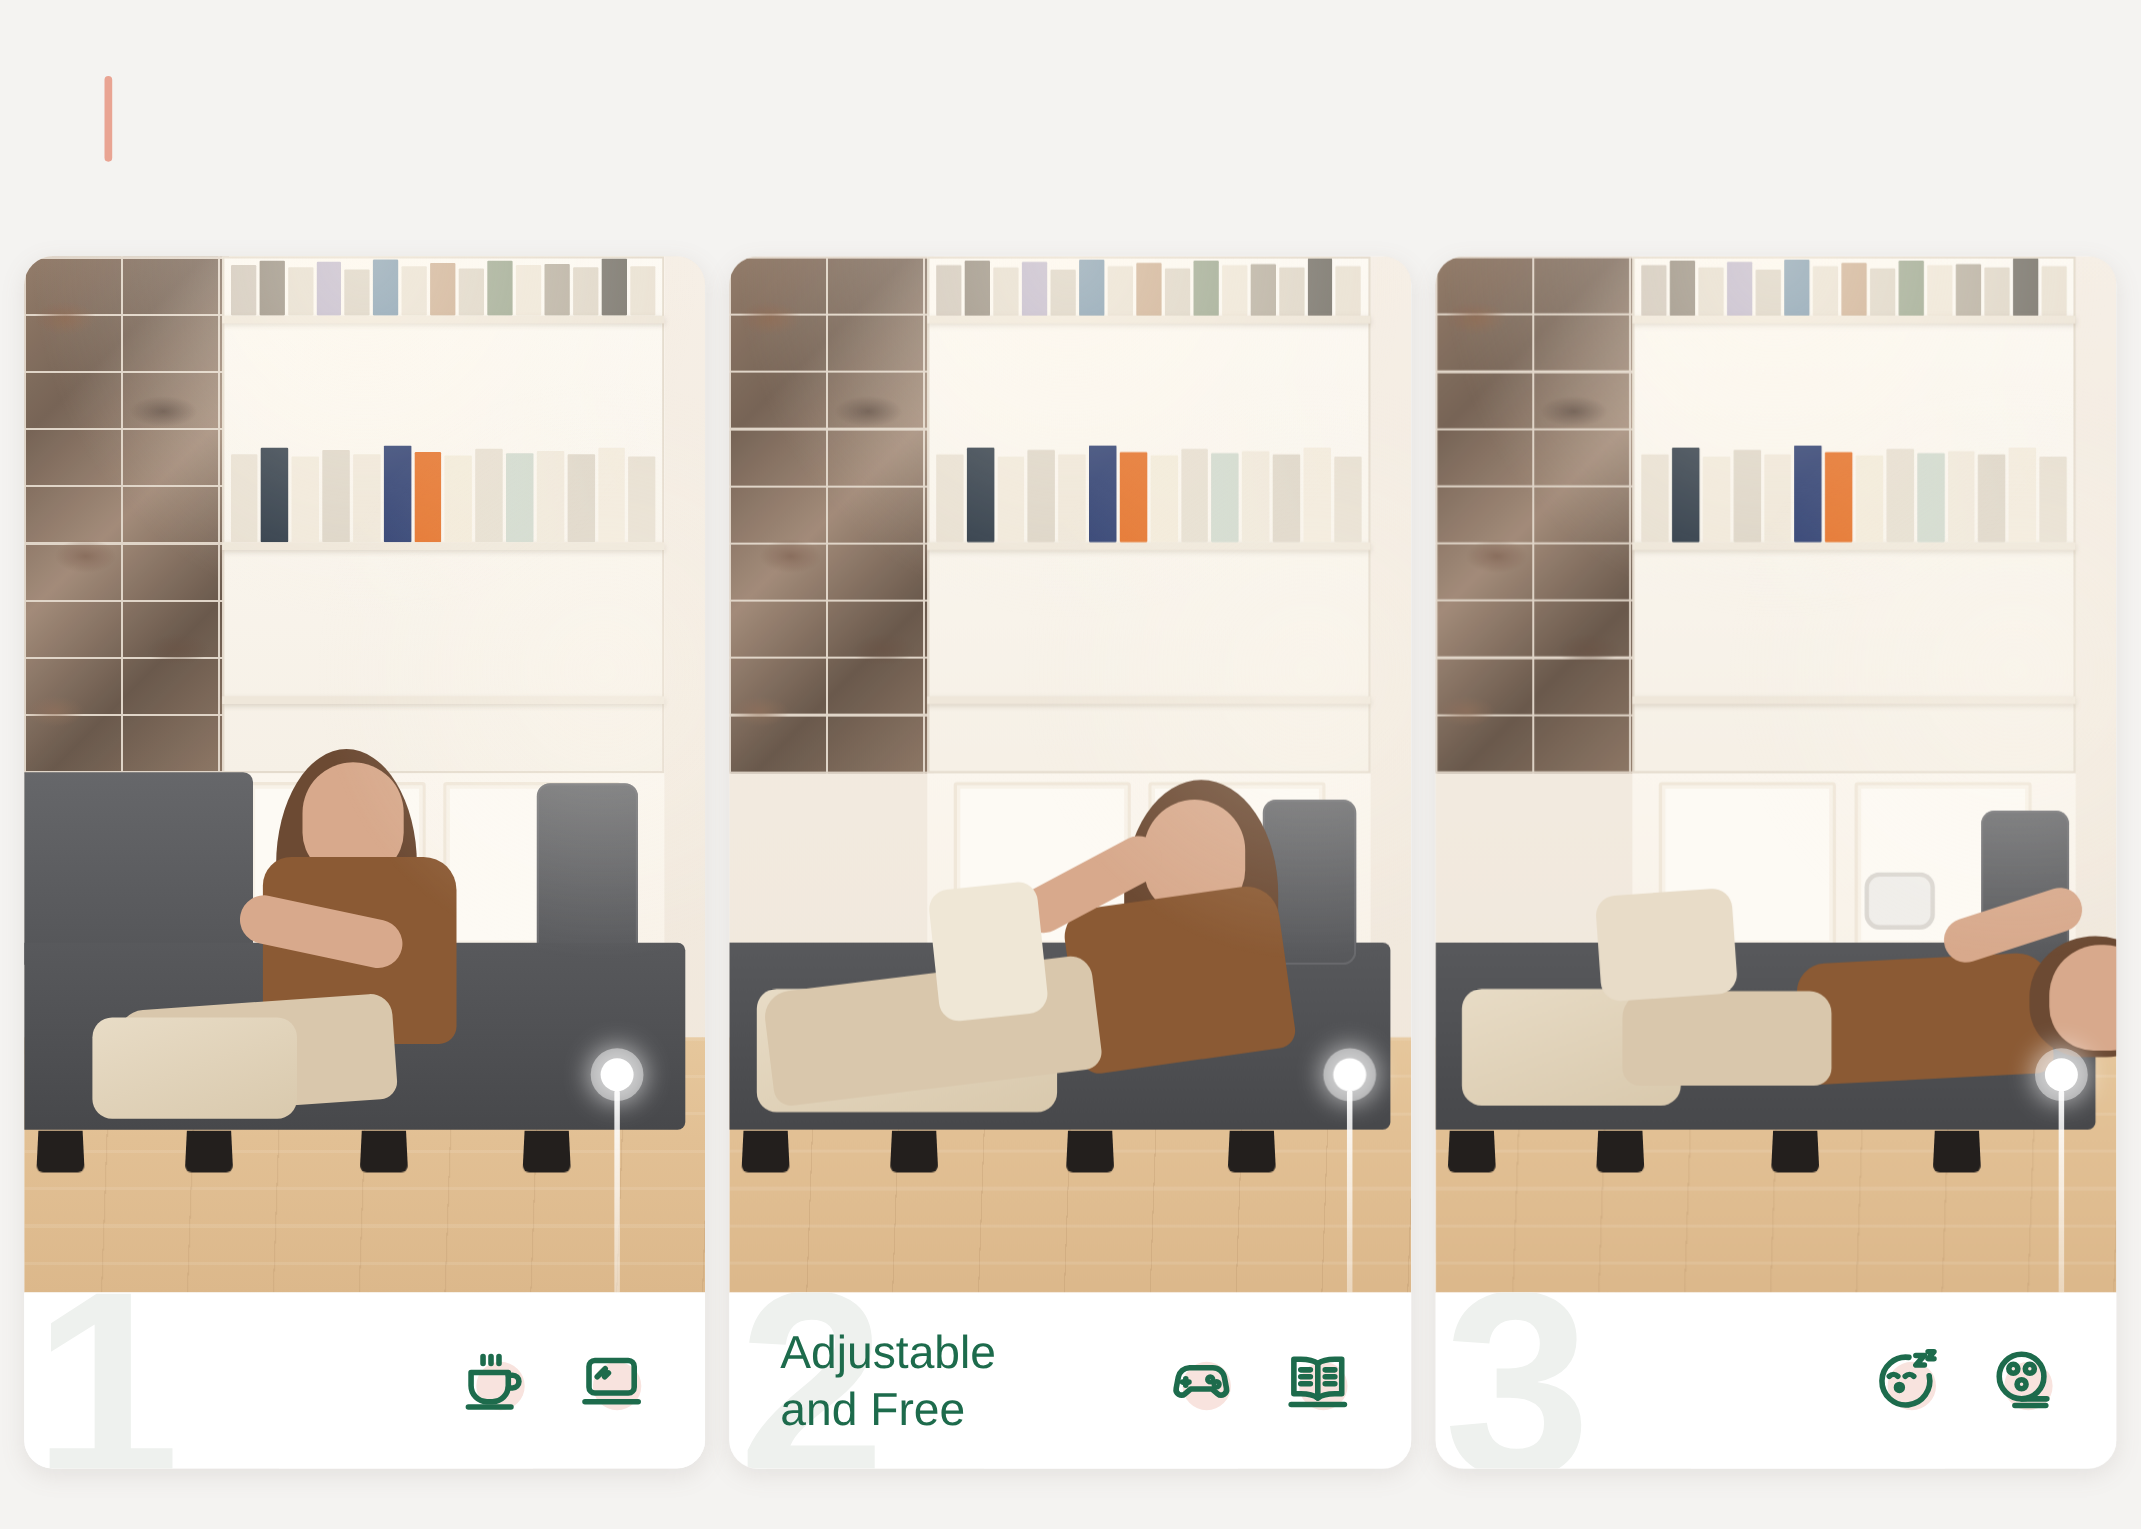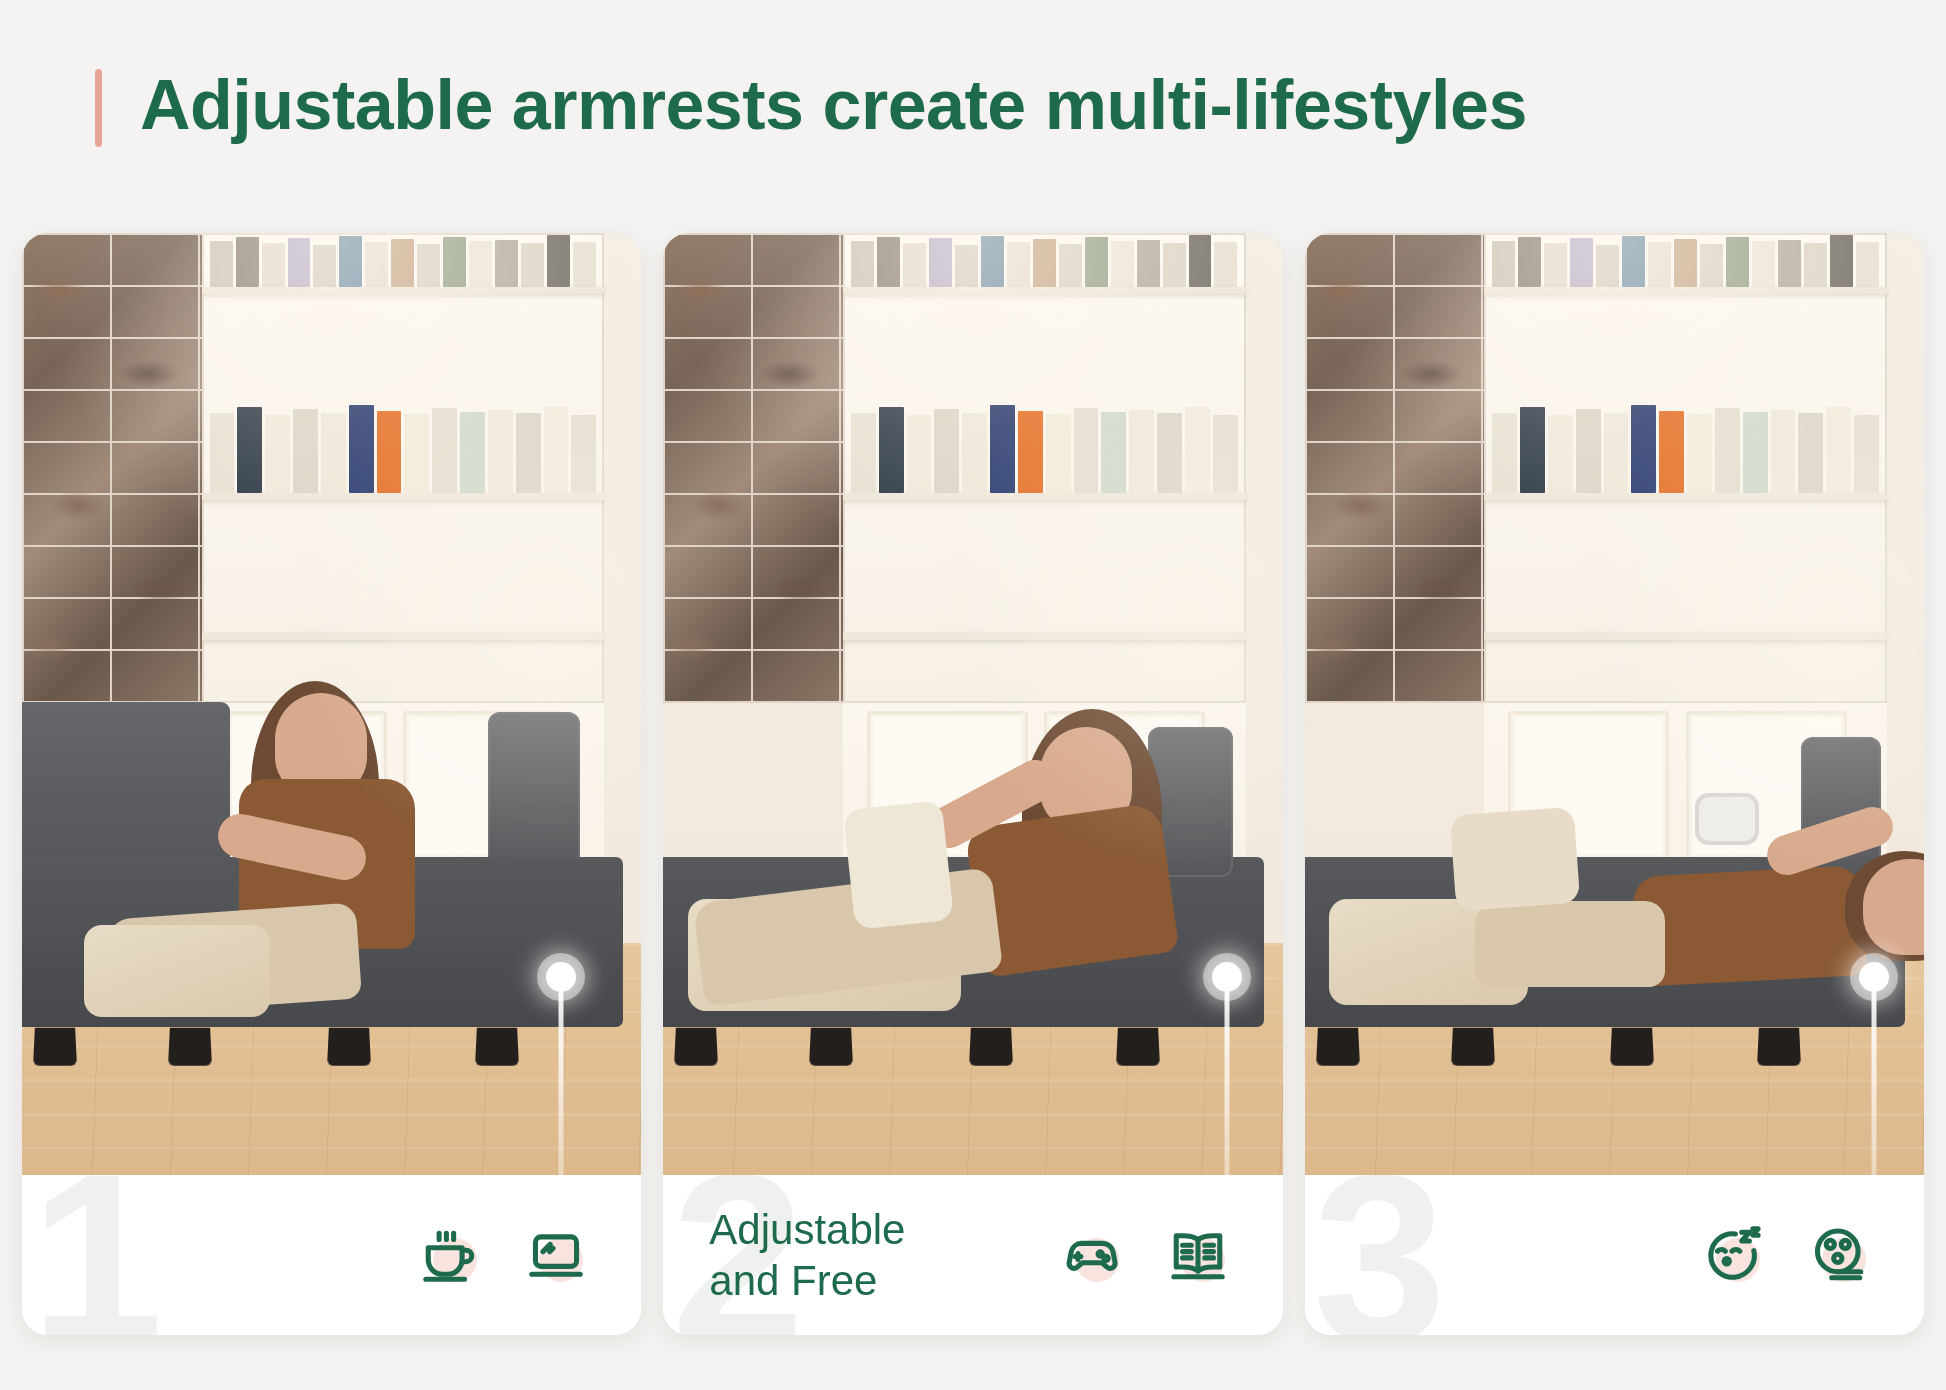--- a/index.html
+++ b/index.html
@@ -379,21 +379,20 @@
     fill: none;
     stroke-linecap: round;
     stroke-linejoin: round;
   }
 </style>
 </head>
 <body>
 
 <div class="header">
   <div class="accent-bar"></div>
-  <h1 class="page-title">Adjustable armrests create multi-lifestyles</h1>
 </div>
 
 <div class="cards">
 
   <div class="card">
     <div class="photo">
       <div class="wall"></div>
       <div class="brick"></div>
 
       <div class="shelf-unit">

